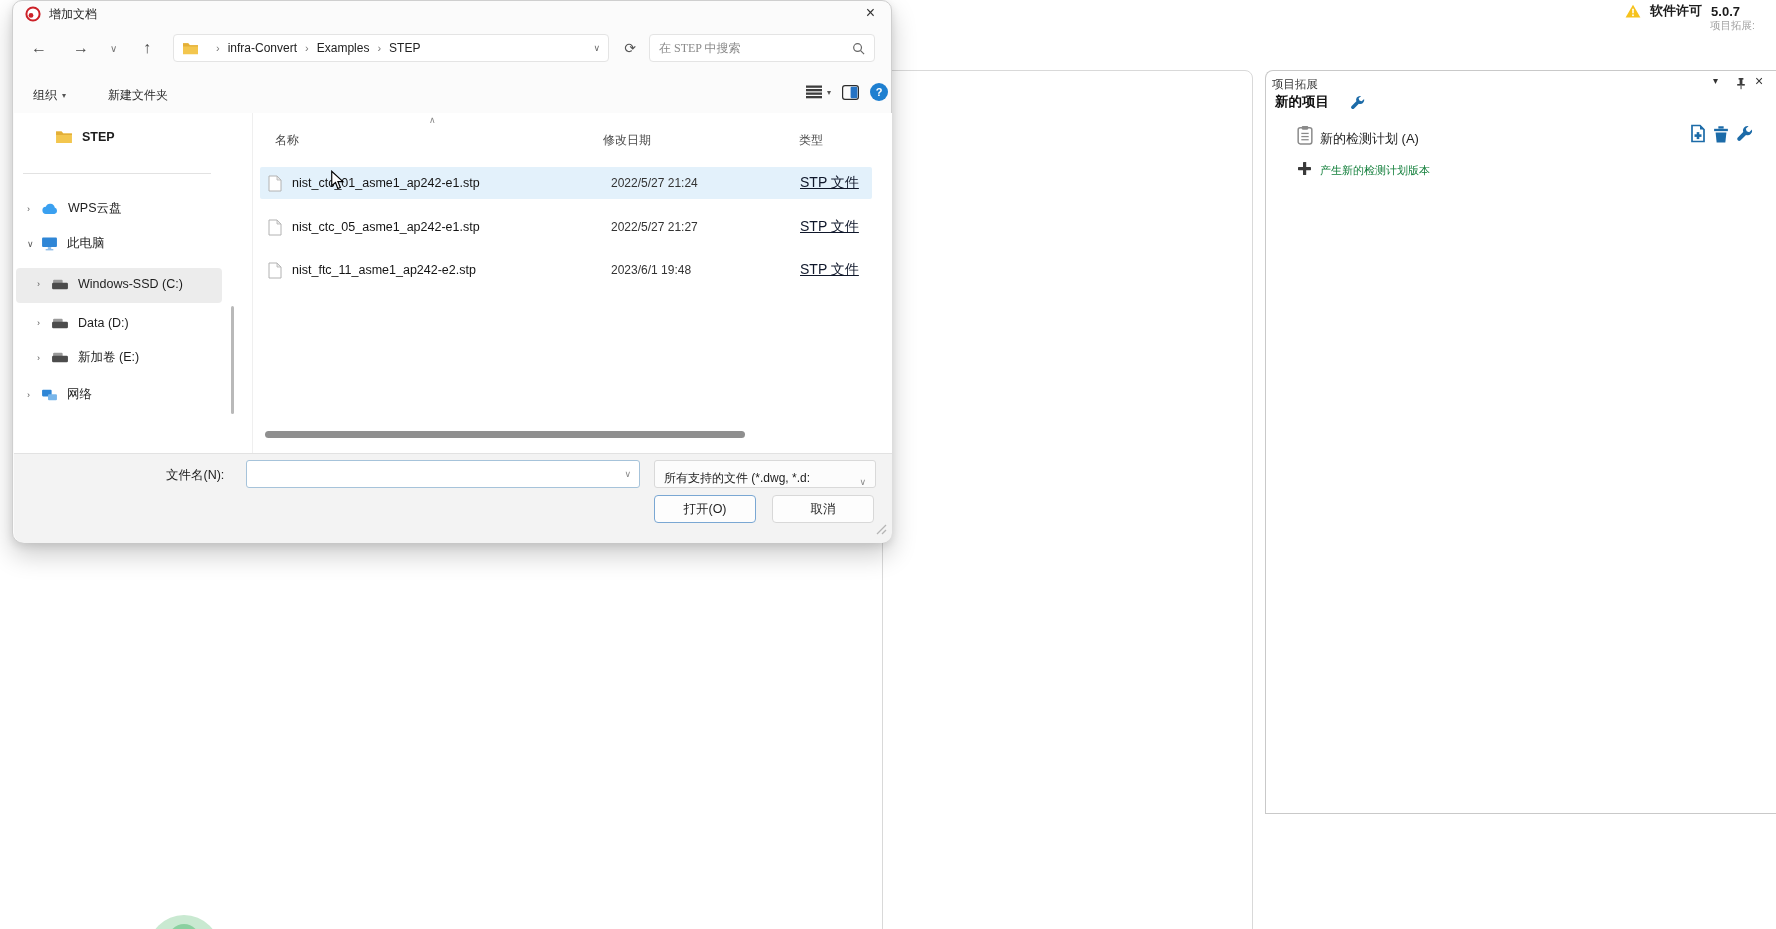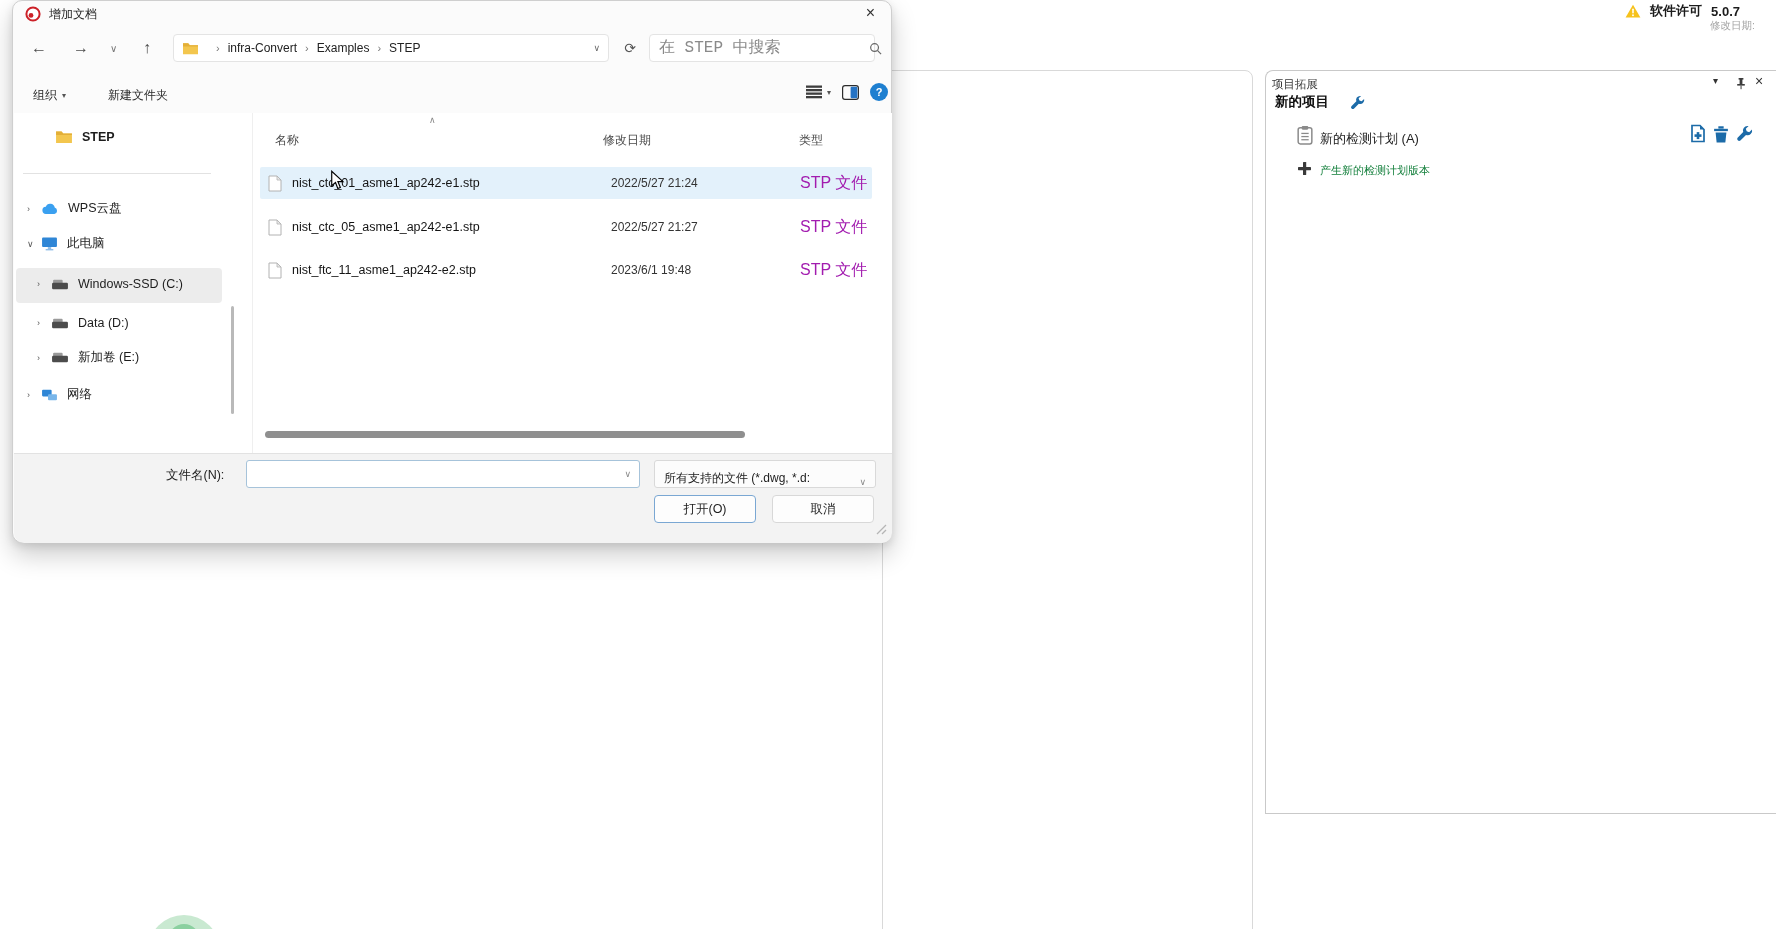--- a/index.html
+++ b/index.html
@@ -38,21 +38,21 @@
   .nav-row { position:absolute; left:0; top:30px; width:100%; height:34px; }
   .nav-ico { position:absolute; top:0; height:34px; display:flex; align-items:center; color:#4d4d4d; font-size:16px; }
   .nv-back { left:18px; } .nv-fwd { left:60px; } .nv-hist { left:97px; font-size:10px; color:#777; } .nv-up { left:130px; }
   .addr-box { position:absolute; left:160px; top:3px; width:436px; height:28px; background:#fff; border:1px solid #e4e4e4; border-radius:4px; display:flex; align-items:center; padding:0 8px; }
   .addr-box .crumb { font-size:12px; color:#222; }
   .addr-box .crumb-sep { font-size:11px; color:#777; margin:0 8px; }
   .addr-box .folder-pad { margin-right:9px; display:flex; }
   .addr-chevron { margin-left:auto; font-size:9px; color:#666; }
   .refresh-btn { position:absolute; left:604px; top:3px; width:26px; height:28px; display:flex; align-items:center; justify-content:center; font-size:14px; color:#555; }
   .search-box { position:absolute; left:636px; top:3px; width:226px; height:28px; background:#fff; border:1px solid #e4e4e4; border-radius:4px; display:flex; align-items:center; padding:0 9px; }
-  .search-input { flex:1; border:none; outline:none; font-size:16px; color:#000000; background:transparent; font-family:Liberation Mono, monospace; }
+  .search-input { flex:1; border:none; outline:none; font-size:12px; color:#000000; background:transparent; font-family:Liberation Serif, serif; }
   .search-input::placeholder { color:#8a8a8a; }
 
   .tool-row { position:absolute; left:0; top:78px; width:100%; height:32px; }
   .organize { position:absolute; left:20px; top:8px; font-size:12px; color:#2b2b2b; display:flex; align-items:center; gap:5px; }
   .organize .caret { font-size:8px; color:#555; }
   .new-folder { position:absolute; left:95px; top:8px; font-size:12px; color:#2b2b2b; }
   .view-group { position:absolute; right:3px; top:4px; display:flex; align-items:center; gap:11px; }
   .view-caret { font-size:8px; color:#555; margin-left:-6px; }
   .help-btn { width:18px; height:18px; border-radius:50%; background:#1e7fd0; color:#fff; font-size:11px; font-weight:bold; display:flex; align-items:center; justify-content:center; }
 
@@ -72,21 +72,21 @@
 
   .col-hdr { position:absolute; top:131px; font-size:12px; color:#4a4a4a; }
   .ch-name { left:262px; } .ch-date { left:590px; } .ch-type { left:786px; }
   .sort-ind { position:absolute; left:416px; top:114px; font-size:9px; color:#888; }
 
   .file-row { position:absolute; left:247px; width:612px; height:32px; display:flex; align-items:center; border-radius:2px; }
   .fr-0 { top:166px; background:#e3f1fb; } .fr-1 { top:210px; } .fr-2 { top:253px; }
   .file-row .f-icon { margin-left:8px; display:flex; }
   .file-row .f-name { margin-left:10px; font-size:12.5px; color:#141414; }
   .file-row .f-date { position:absolute; left:351px; font-size:12px; color:#333; }
-  .file-row .f-type { position:absolute; left:540px; font-size:16px; color:#a21caf; }
+  .file-row .f-type { position:absolute; left:540px; font-size:14px; color:#0f172a;text-decoration:underline; }
   .hscroll { position:absolute; left:252px; top:430px; width:480px; height:7px; background:#8f8f8f; border-radius:4px; }
 
   .dlg-footer { position:absolute; left:1px; top:452px; width:878px; height:90px; background:#f3f3f3; border-top:1px solid #e2e2e2; border-radius:0 0 10px 10px; }
   .fn-label { position:absolute; left:152px; top:13px; font-size:12.5px; color:#222; }
   .fn-input-wrap { position:absolute; left:232px; top:6px; width:394px; height:28px; background:#fff; border:1px solid #a6c3da; border-radius:3px; display:flex; align-items:center; padding:0 8px; }
   .fn-input { flex:1; border:none; outline:none; font-size:12px; background:transparent; font-family:inherit; }
   .combo-chevron { font-size:9px; color:#888; margin-left:auto; }
   .ft-combo { position:absolute; left:640px; top:6px; width:222px; height:28px; background:#fcfcfc; border:1px solid #d9d9d9; border-radius:3px; display:flex; align-items:flex-end; padding:0 9px; font-size:12px; color:#1d1d1d; }
   .btn { position:absolute; top:41px; width:102px; height:28px; background:#fdfdfd; border-radius:4px; font-size:12.5px; color:#1d1d1d; display:flex; align-items:center; justify-content:center; }
   .btn-open { left:640px; border:1px solid #7aa7d3; }
@@ -104,21 +104,21 @@
     <span style="display:flex;">
       <svg width="16" height="14" viewBox="0 0 16 14">
           <path d="M8 .8 15.4 13.4 H.6z" fill="#f6c21c"></path>
           <rect x="7.25" y="4.6" width="1.5" height="4.8" rx=".7" fill="#fff"></rect>
           <circle cx="8" cy="11.2" r=".95" fill="#fff"></circle>
         </svg>
     </span>
     <span class="lic-label">软件许可</span>
     <span class="lic-ver">5.0.7</span>
   </div>
-  <div class="license-sub">修改日期:</div>
+  <div class="license-sub">项目拓展:</div>
 
   <div class="collapse-arrow">◄</div>
 
   <div class="main-canvas"></div>
 
   <div class="right-panel">
     <div class="rp-title">项目拓展</div>
     <div class="rp-caret">▾</div>
     <div class="rp-pin">
       <svg width="10" height="13" viewBox="0 0 10 13">

